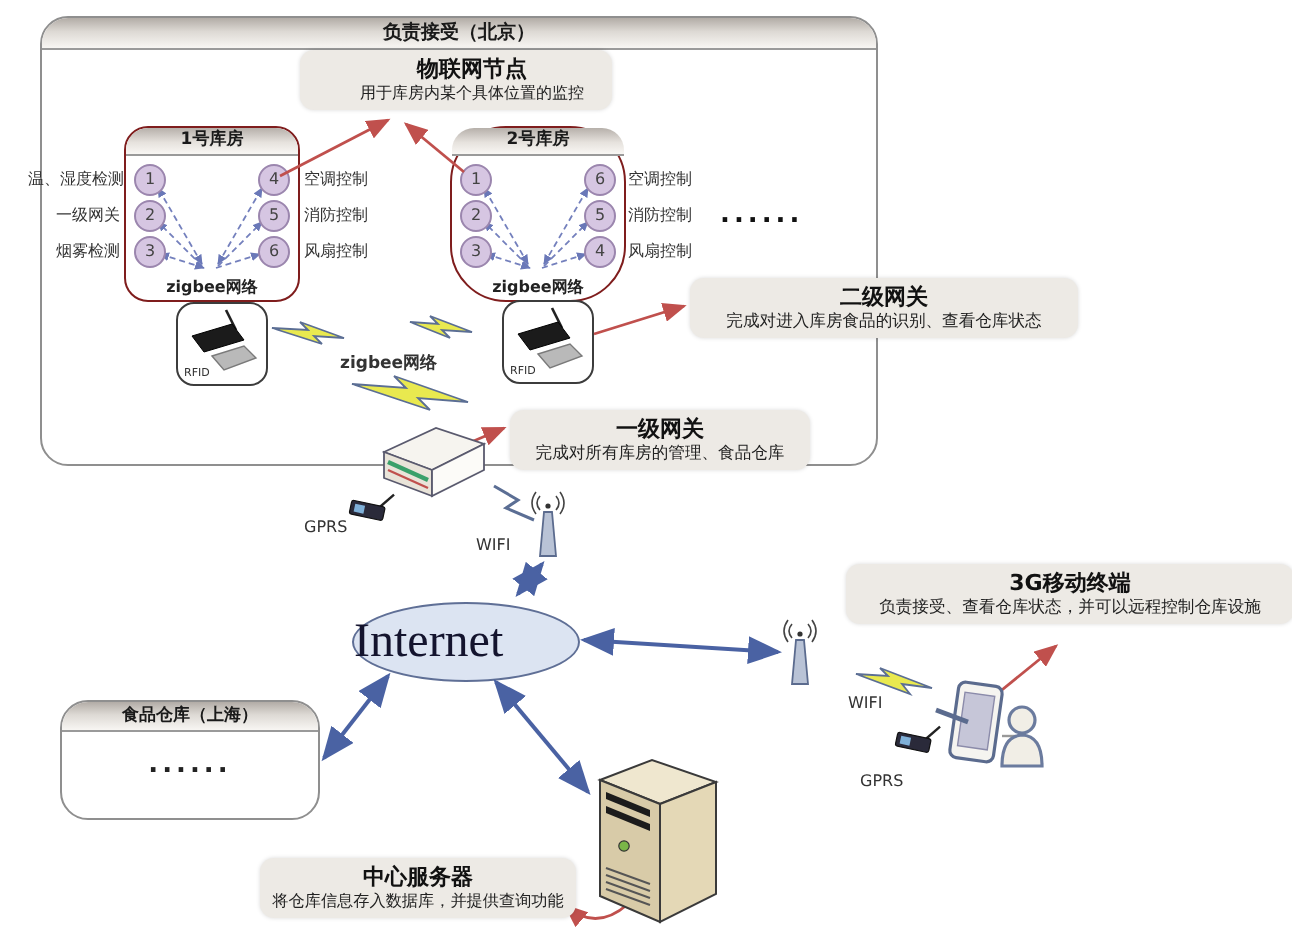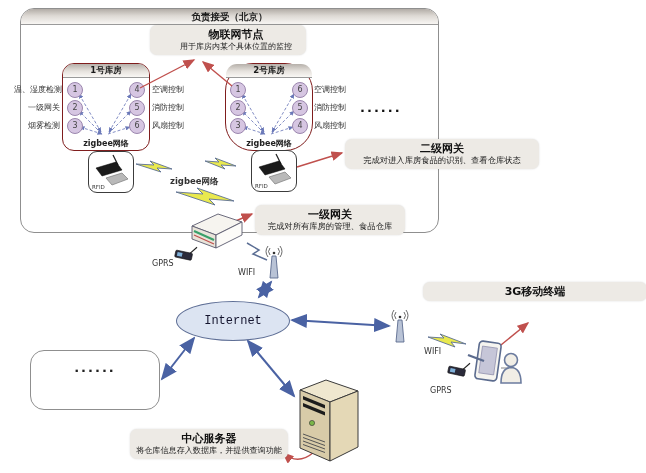--- a/index.html
+++ b/index.html
@@ -26,36 +26,37 @@
   .callout{position:absolute;background:#edeae5;border-radius:7px;box-shadow:0 0 2px rgba(0,0,0,.15);
      text-align:center;padding:3px 4px;z-index:6;}
   .callout .ct{font-weight:bold;font-size:11px;color:#111;line-height:13px;}
   .callout .cd{font-size:8.3px;color:#222;line-height:11px;white-space:nowrap;}
   
   .rfidbox{position:absolute;width:44px;height:40px;border:1.3px solid #3c3c3c;border-radius:9px;background:#fff;z-index:4;}
   .rfid-lbl{position:absolute;left:3px;bottom:2px;font-size:5.5px;color:#333;}
   .dots{position:absolute;font-weight:bold;font-size:13px;letter-spacing:2px;color:#111;}
   .ellipse{position:absolute;left:176px;top:301px;width:112px;height:38px;border-radius:50%;
      background:#dce4f2;border:1.6px solid #5f6f96;z-index:3;
-     display:flex;align-items:center;justify-content:center;
-     font-family:Liberation Mono, monospace;font-size:12px;color:#14142e;}
+     display:flex;align-items:center;justify-content:flex-start;
+     font-family:Liberation Serif, serif;font-size:24px;color:#14142e;}
   svg{display:block;}
   #overlay{position:absolute;left:0;top:0;z-index:5;pointer-events:none;}
   .wh-svg{position:absolute;left:0;top:13px;}
 </style>
 </head>
 <body>
 
 <div id="canvas">
 
   <div class="bigbox" style="left:20px;top:8px;width:417px;height:223px;">
     <div class="hdr">负责接受（北京）</div>
   </div>
 
   <div class="bigbox" style="left:30px;top:350px;width:128px;height:58px;z-index:2;">
+    <div class="hdr" style="height:14px;line-height:14px;font-size:8.5px;">食品仓库（上海）</div>
     <div style="text-align:center;font-weight:bold;font-size:13px;letter-spacing:2px;margin-top:9px;">......</div>
   </div>
 
   <div class="ellipse">
     <span>Internet</span>
   </div>
 
   <div class="whbox" style="left:62px;top:63px;">
     <div class="whhdr">1号库房</div>
     <svg class="wh-svg" width="86" height="71" viewBox="0 0 86 71">
@@ -237,20 +238,21 @@
     <div class="cd">完成对进入库房食品的识别、查看仓库状态</div>
   </div>
 
   <div class="callout" style="left:255px;top:205px;width:142px;">
     <div class="ct">一级网关</div>
     <div class="cd">完成对所有库房的管理、食品仓库</div>
   </div>
 
   <div class="callout" style="left:423px;top:282px;width:216px;">
     <div class="ct">3G移动终端</div>
+    <div class="cd">负责接受、查看仓库状态，并可以远程控制仓库设施</div>
   </div>
 
   <div class="callout" style="left:130px;top:429px;width:150px;">
     <div class="ct">中心服务器</div>
     <div class="cd" style="font-size:8.1px;">将仓库信息存入数据库，并提供查询功能</div>
   </div>
 
   <div class="slabel" style="left:152px;top:259px;">GPRS</div>
   <div class="slabel" style="left:238px;top:268px;">WIFI</div>
   <div class="slabel" style="left:424px;top:347px;">WIFI</div>

